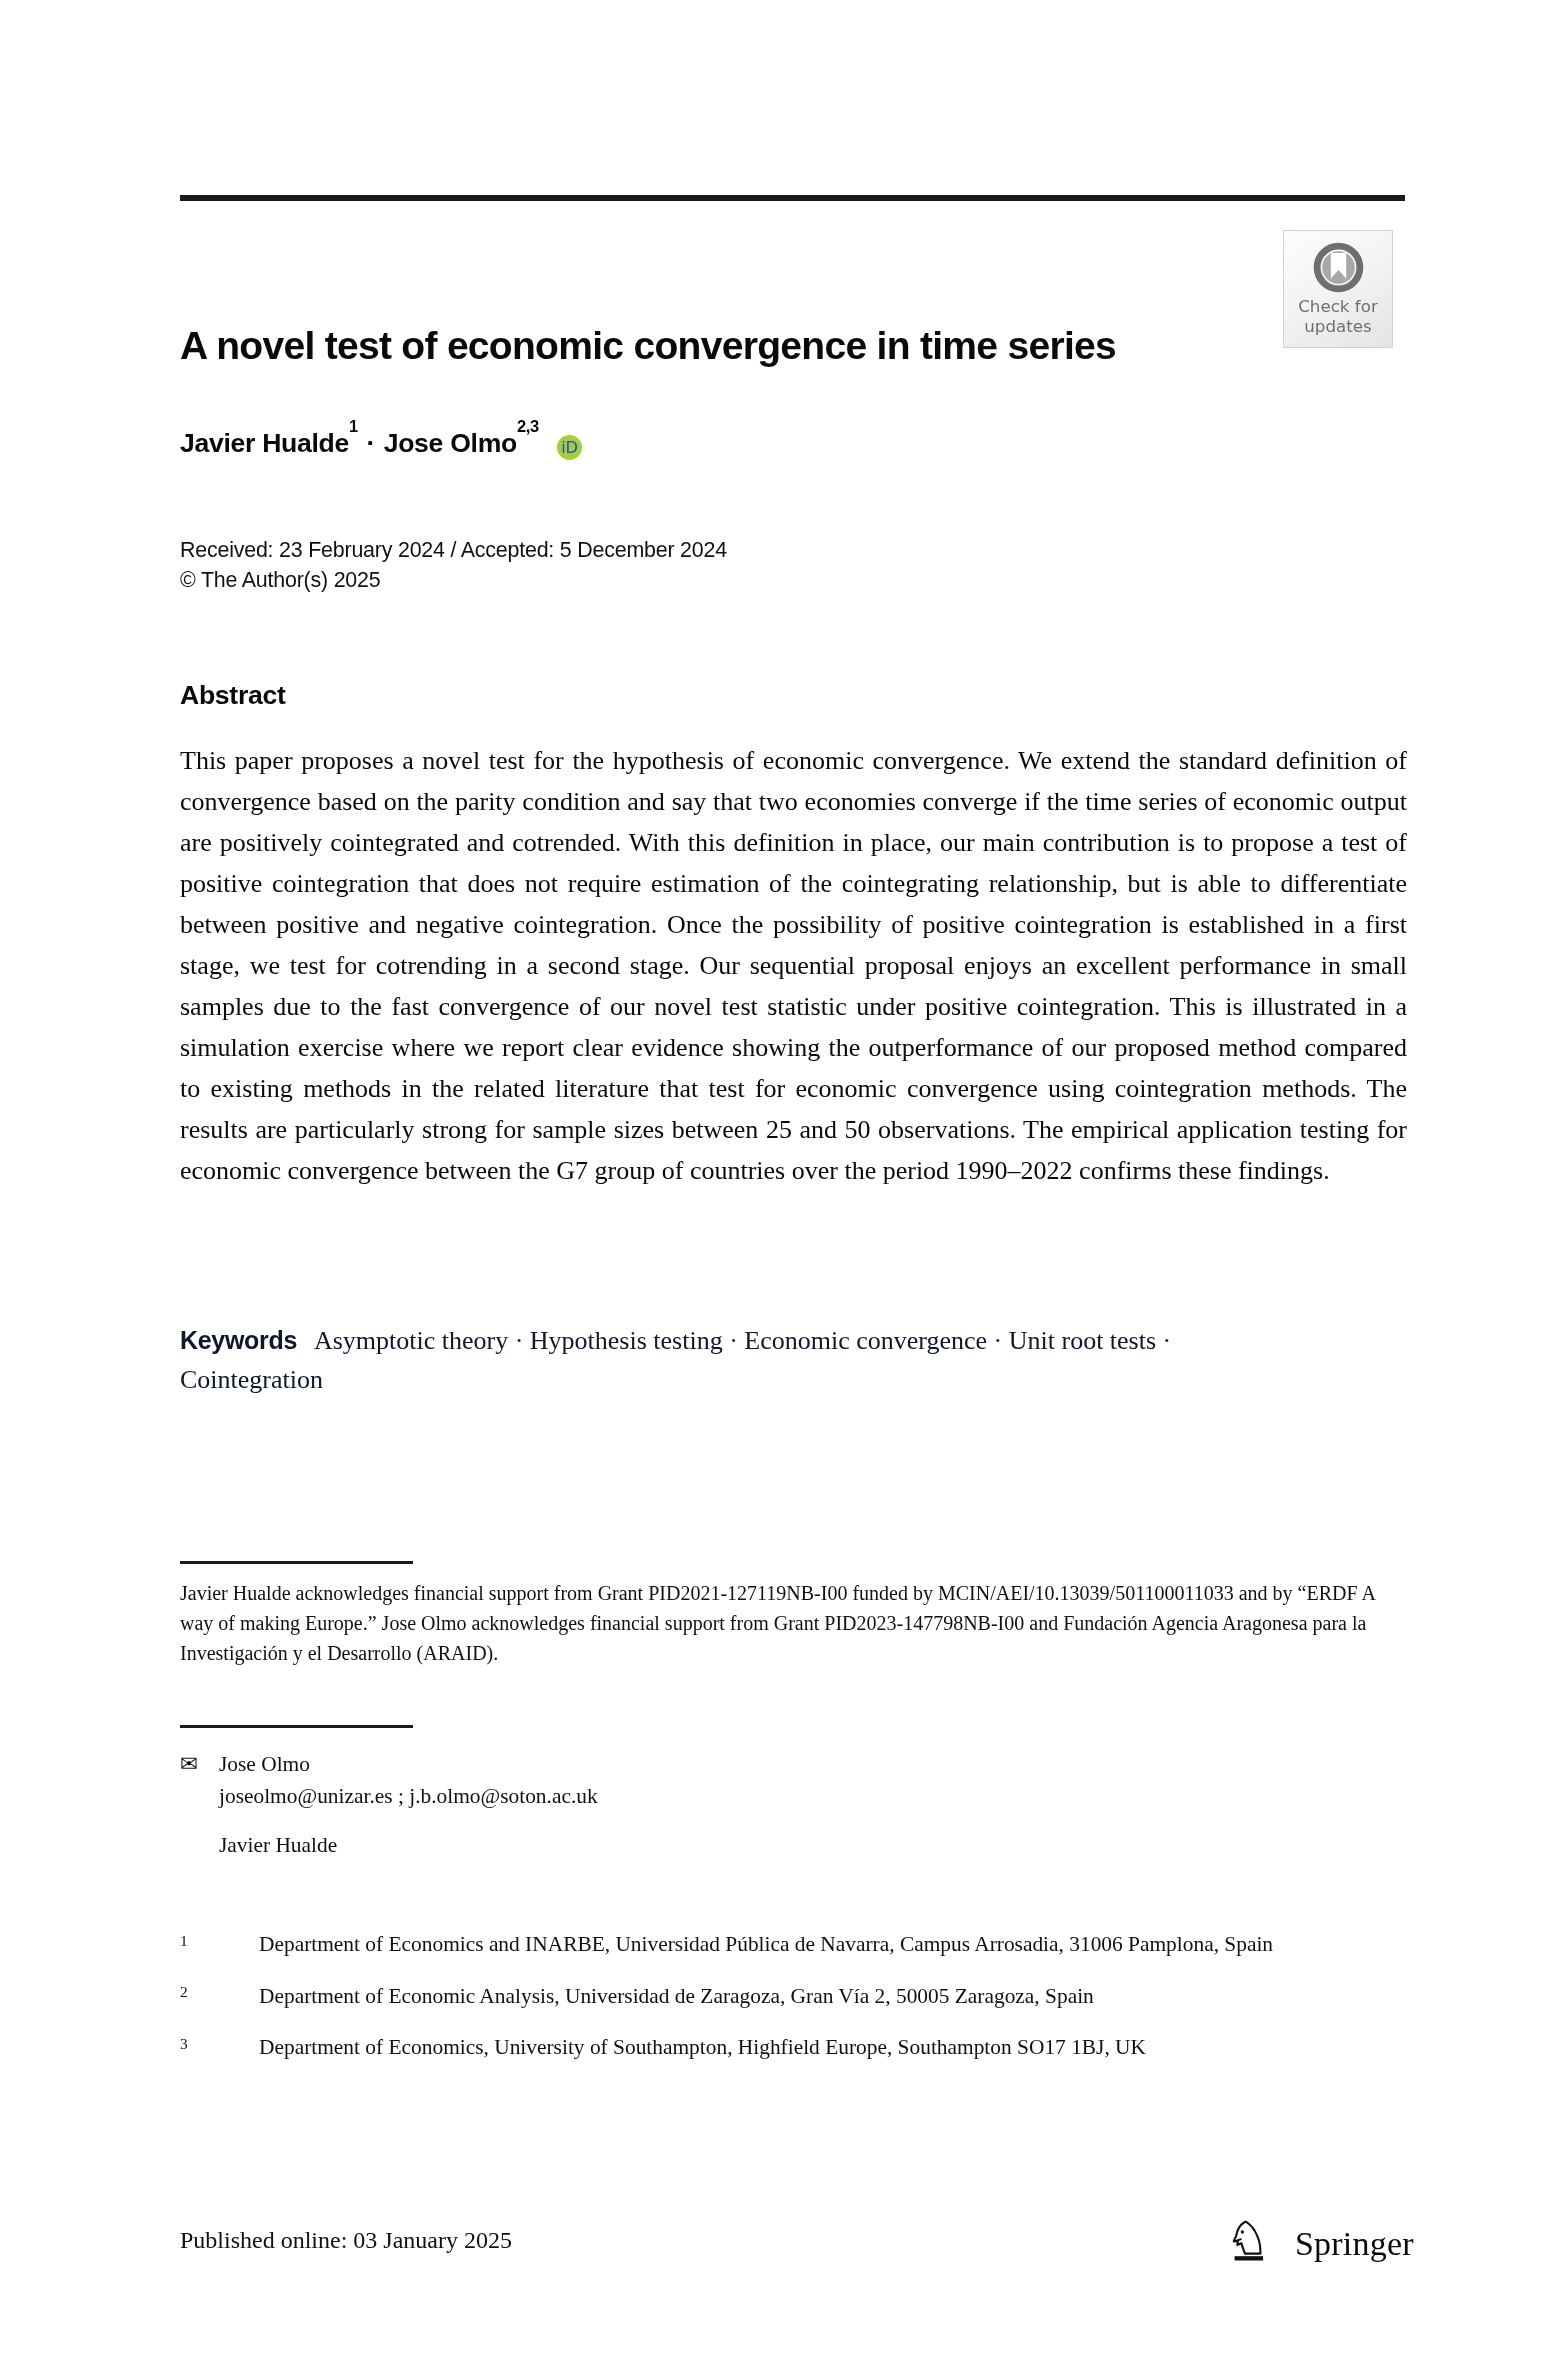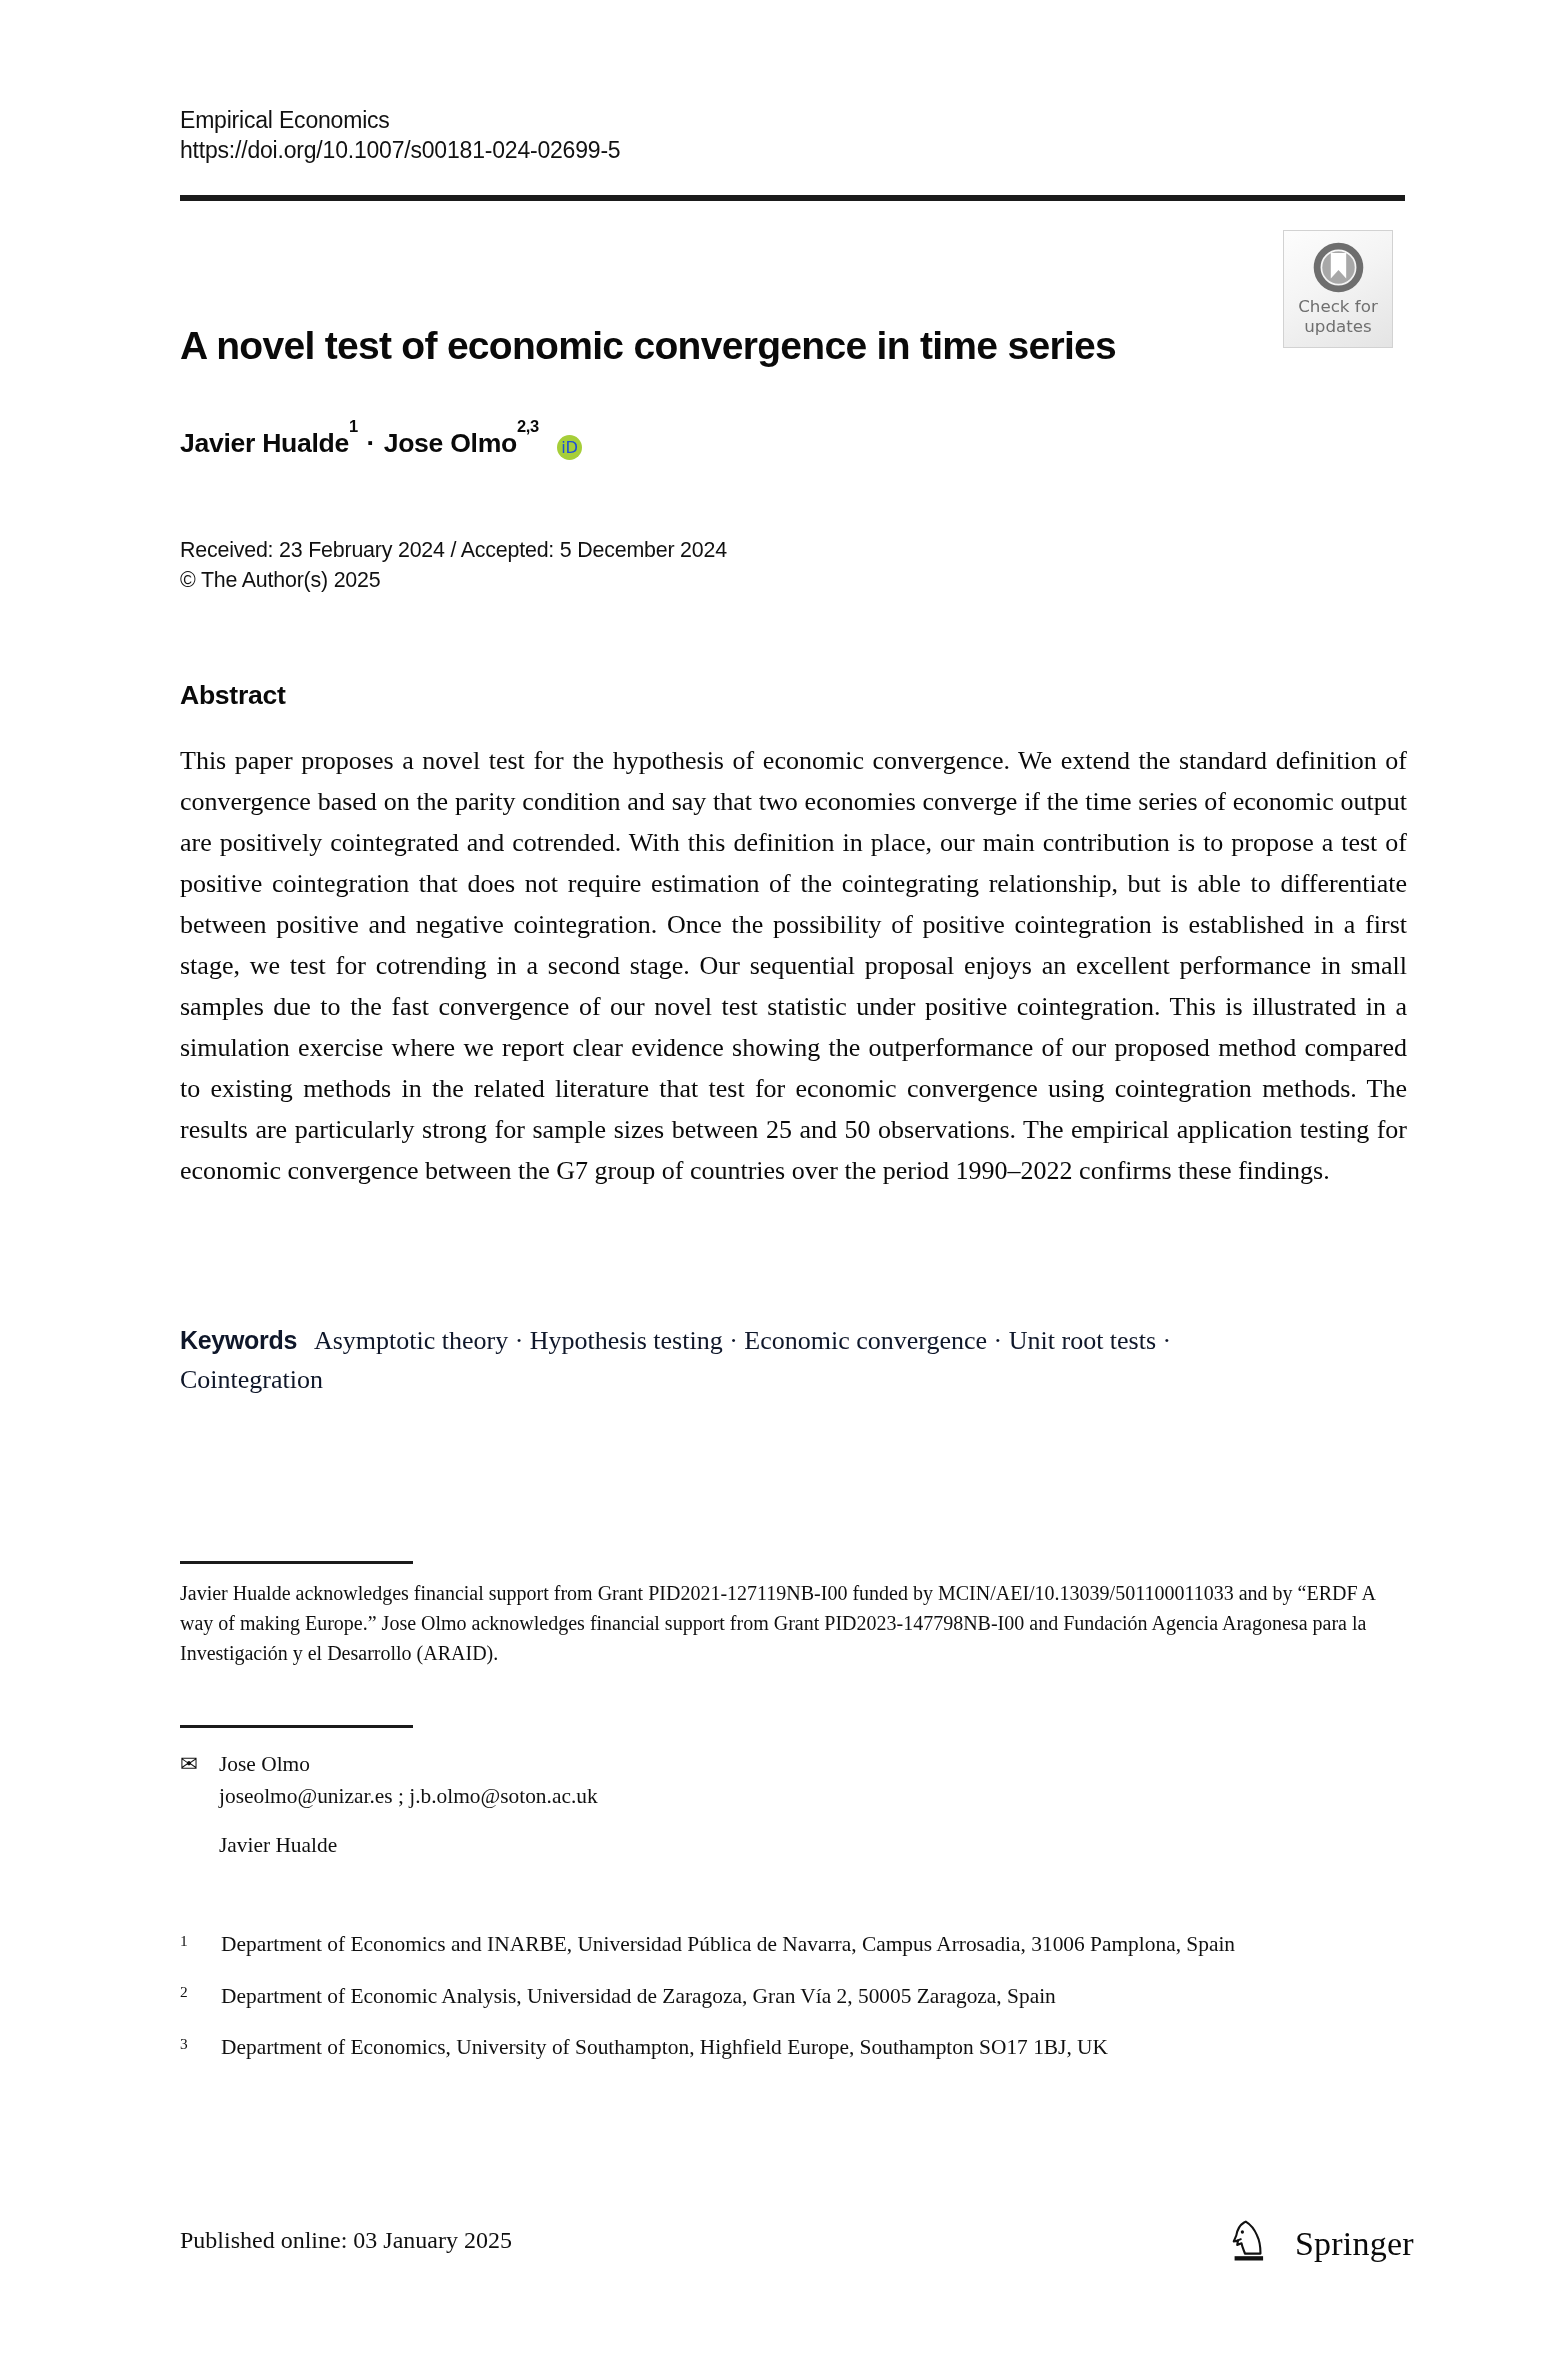--- a/index.html
+++ b/index.html
@@ -254,21 +254,21 @@
   }
   .aff-row:last-child { margin-bottom: 0; }
   .aff-num {
     width: 41px;
     flex: 0 0 41px;
     font-size: 15.4px;
     line-height: 22px;
     padding-top: 0.9px;
     color: #101010;
   }
-  .aff-text { flex: 1 1 auto; }
+  .aff-text { flex: 1 1 auto; margin-left: 38px; }
 
   
   .pub-online {
     position: absolute;
     top: 2224px;
     left: 0;
     font-family: "Liberation Serif", "DejaVu Serif", serif;
     font-size: 24px;
     line-height: 33px;
     color: #101010;
@@ -288,24 +288,20 @@
     line-height: 39px;
     color: #0a0a0a;
     letter-spacing: 0.2px;
   }
 </style>
 </head>
 <body>
 
 <div class="page">
 
-  <div class="journal-block">
-    <div>Empirical Economics</div>
-    <div>https://doi.org/10.1007/s00181-024-02699-5</div>
-  </div>
 
   <div class="header-rule"></div>
 
   <div class="crossmark">
     <span>
       <svg width="53" height="53" viewBox="0 0 62 62">
         <circle cx="31" cy="31" r="25" fill="none" stroke="#6e6e6e" stroke-width="8"></circle>
         <circle cx="31" cy="31" r="19" fill="#a8a8a8"></circle>
         <path d="M22 14 L40 14 L40 44 L31 34 L22 44 Z" fill="#ffffff"></path>
       </svg>

